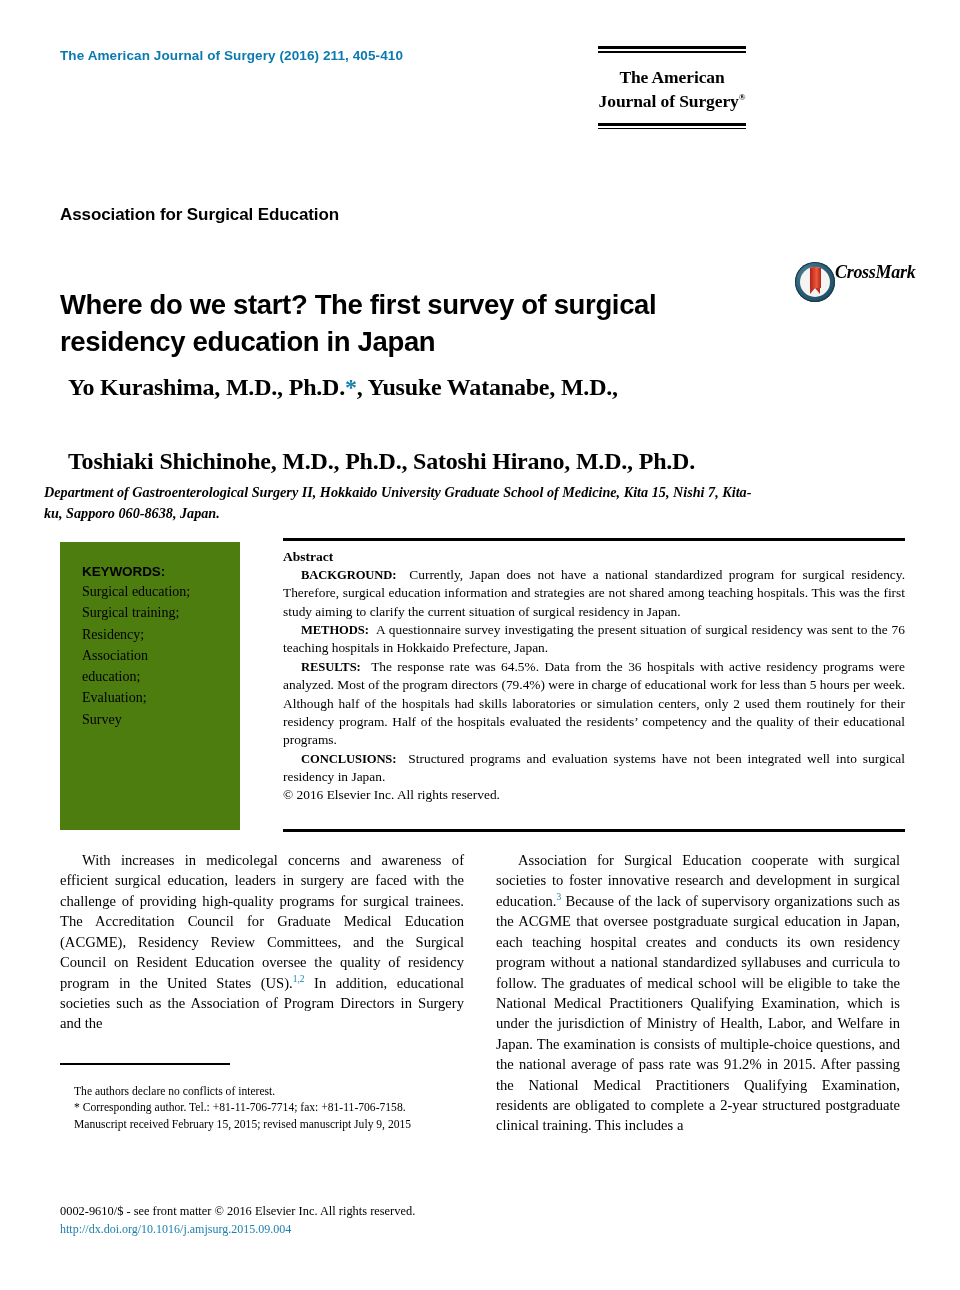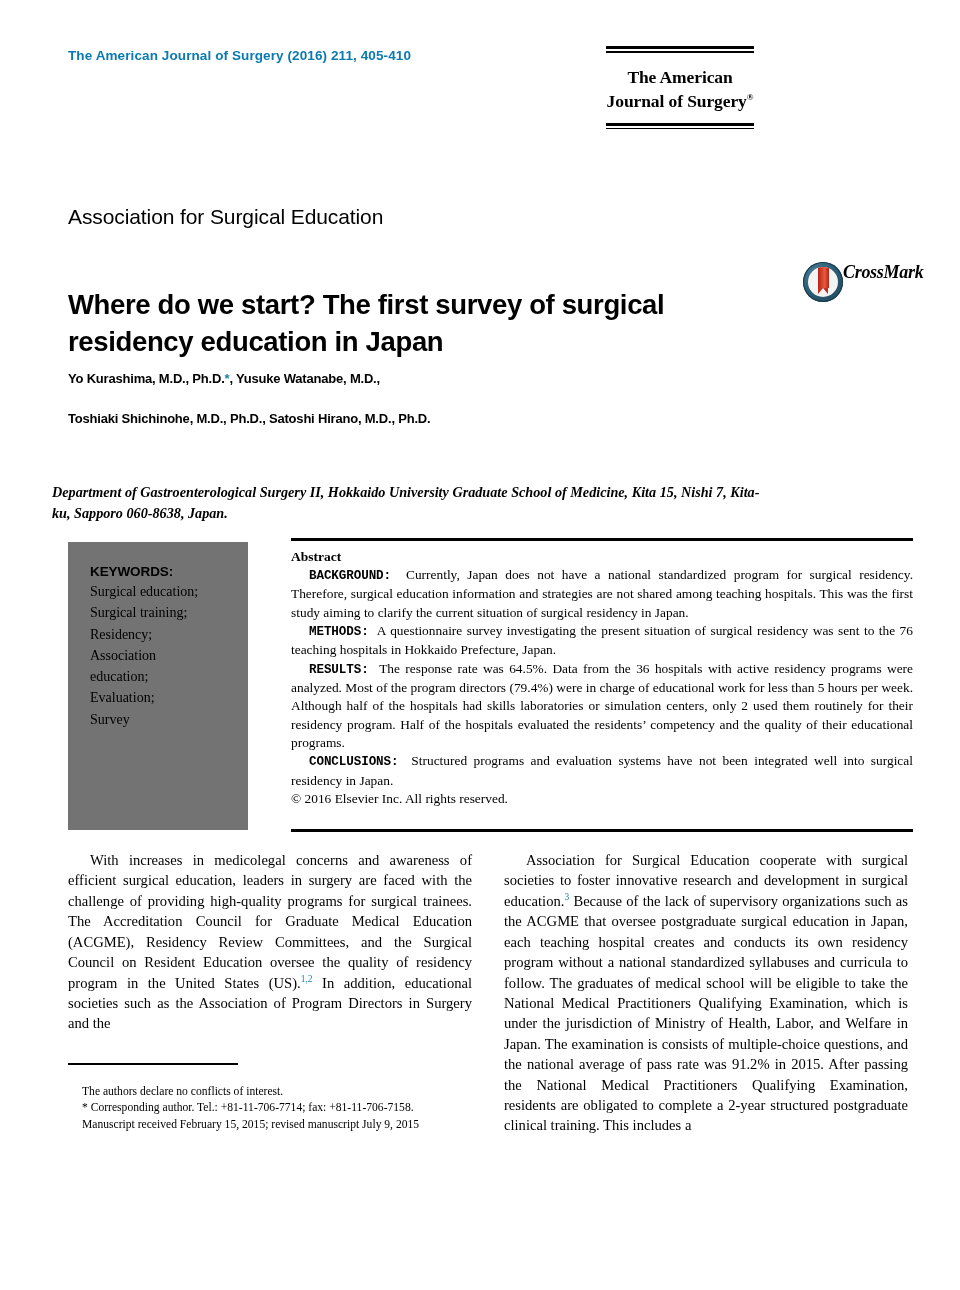--- a/index.html
+++ b/index.html
@@ -13,21 +13,20 @@
     position: relative;
     font-family: "Liberation Serif", serif;
     color: #000000;
     overflow: hidden;
   }
   .page {
     position: relative;
     width: 804px;
     height: 1290px;
     box-sizing: border-box;
-    margin-left: 8px;
   }
 
   
   .journal-ref {
     position: absolute;
     left: 60px;
     top: 48px;
     font-family: "Liberation Sans", sans-serif;
     font-weight: bold;
     font-size: 13.5px;
@@ -63,22 +62,22 @@
     font-size: 9px;
     vertical-align: super;
   }
 
   
   .section-label {
     position: absolute;
     left: 60px;
     top: 205px;
     font-family: "Liberation Sans", sans-serif;
-    font-weight: normal;
-    font-size: 21px;
+    font-weight: bold;
+    font-size: 17px;
     letter-spacing: -0.1px;
   }
 
   
   .article-title {
     position: absolute;
     left: 60px;
     top: 269px;
     width: 700px;
     font-family: "Liberation Sans", sans-serif;
@@ -134,26 +133,26 @@
   .crossmark-text {
     font-family: "Liberation Serif", serif;
     font-weight: bold;
     font-size: 18px;
     letter-spacing: -0.3px;
   }
 
   
   .authors {
     position: absolute;
-    left: 60px;
+    left: 68px;
     top: 369px;
     width: 720px;
-    font-family: Liberation Sans, sans-serif;
-    font-weight: bold;
-    font-size: 13px;
+    font-family: Liberation Serif, serif;
+    font-weight: bold;
+    font-size: 24px;
     line-height: 1.55;
     letter-spacing: -0.2px;
   }
   .authors .star { color: #1b7fae; }
 
   
   .affiliation {
     position: absolute;
     left: 44px;
     top: 482px;
@@ -165,21 +164,21 @@
     line-height: 1.5;
   }
 
   
   .keywords-box {
     position: absolute;
     left: 60px;
     top: 542px;
     width: 180px;
     height: 288px;
-    background: #737373;
+    background: #4d7c0f;
     box-sizing: border-box;
     padding: 22px 14px 0 22px;
   }
   .keywords-title {
     font-family: "Liberation Sans", sans-serif;
     font-weight: bold;
     font-size: 13.5px;
     letter-spacing: -0.1px;
     margin-bottom: 2px;
   }
@@ -218,21 +217,21 @@
   }
   .abs-para {
     font-family: "Liberation Serif", serif;
     font-size: 13.4px;
     line-height: 1.37;
     text-align: justify;
     text-indent: 18px;
     margin: 0;
   }
   .abs-head {
-    font-family: Liberation Mono, monospace;
+    font-family: Liberation Serif, serif;
     font-weight: bold;
     font-size: 12.6px;
     letter-spacing: -0.1px;
   }
   .abs-copy {
     font-family: "Liberation Serif", serif;
     font-size: 13.4px;
     line-height: 1.37;
     margin: 0;
     text-indent: 0;
@@ -376,14 +375,18 @@
   </div>
 
   <div class="footnote-rule"></div>
 
   <div class="footnotes">
     <p>The authors declare no conflicts of interest.</p>
     <p>* Corresponding author. Tel.: +81-11-706-7714; fax: +81-11-706-7158.</p>
     <p>Manuscript received February 15, 2015; revised manuscript July 9, 2015</p>
   </div>
 
+  <div class="bottom-footer">
+    <div>0002-9610/$ - see front matter © 2016 Elsevier Inc. All rights reserved.</div>
+    <div class="doi">http://dx.doi.org/10.1016/j.amjsurg.2015.09.004</div>
+  </div>
 
 </div>
 
 </body></html>

